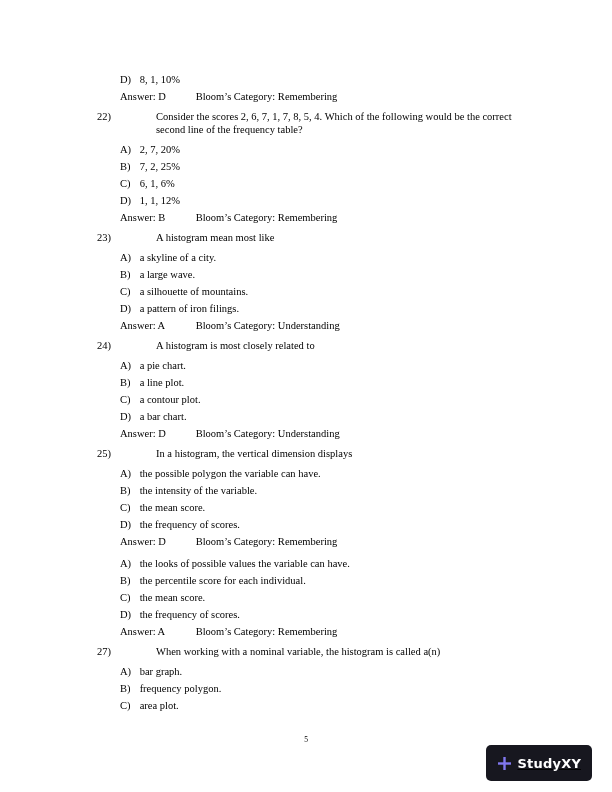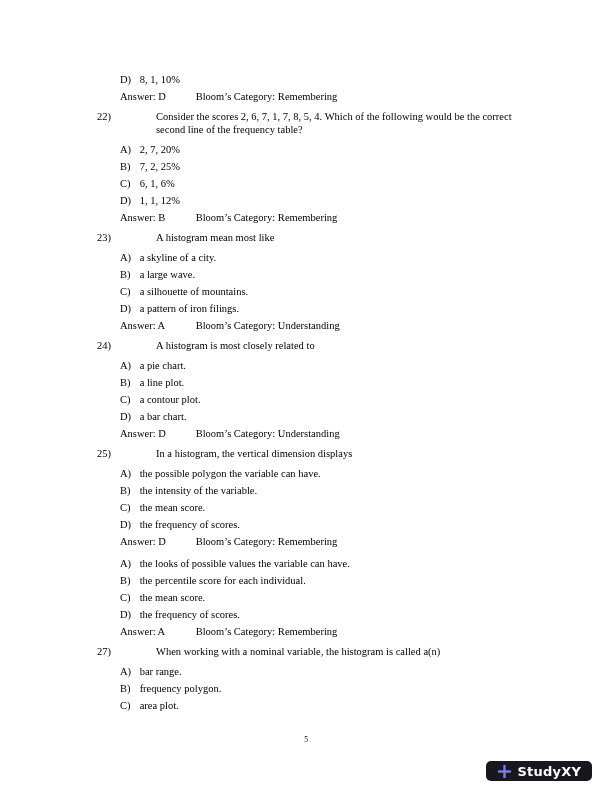--- a/index.html
+++ b/index.html
@@ -32,27 +32,28 @@
     top: 735px;
     left: 0;
     width: 612px;
     text-align: center;
     font-size: 7.5px;
   }
   .logo-badge {
     position: absolute;
     right: 20px;
     bottom: 11px;
-    height: 20px;
+    height: 36px;
     background: var(--logo-bg, #17171f);
     border-radius: 5px;
     display: flex;
     align-items: center;
     gap: 6px;
     padding: 0 11px;
+    text-decoration: underline;
   }
   .logo-plus { display: flex; align-items: center; }
   .logo-text {
     font-family: "DejaVu Sans", sans-serif;
     font-weight: bold;
     font-size: 13px;
     color: #ffffff;
     letter-spacing: 0.2px;
   }
 </style>
@@ -212,21 +213,21 @@
     </div>
   </section>
       <section class="block">
     <div class="q-head">
       <span class="q-num">27)</span>
       <span class="q-text">When working with a nominal variable, the histogram is called a(n)</span>
     </div>
     <div class="options">
           <div class="option">
     <span class="opt-label">A)</span>
-    <span class="opt-text">bar range.</span>
+    <span class="opt-text">bar graph.</span>
   </div>
           <div class="option">
     <span class="opt-label">B)</span>
     <span class="opt-text">frequency polygon.</span>
   </div>
           <div class="option">
     <span class="opt-label">C)</span>
     <span class="opt-text">area plot.</span>
   </div>
         </div>

